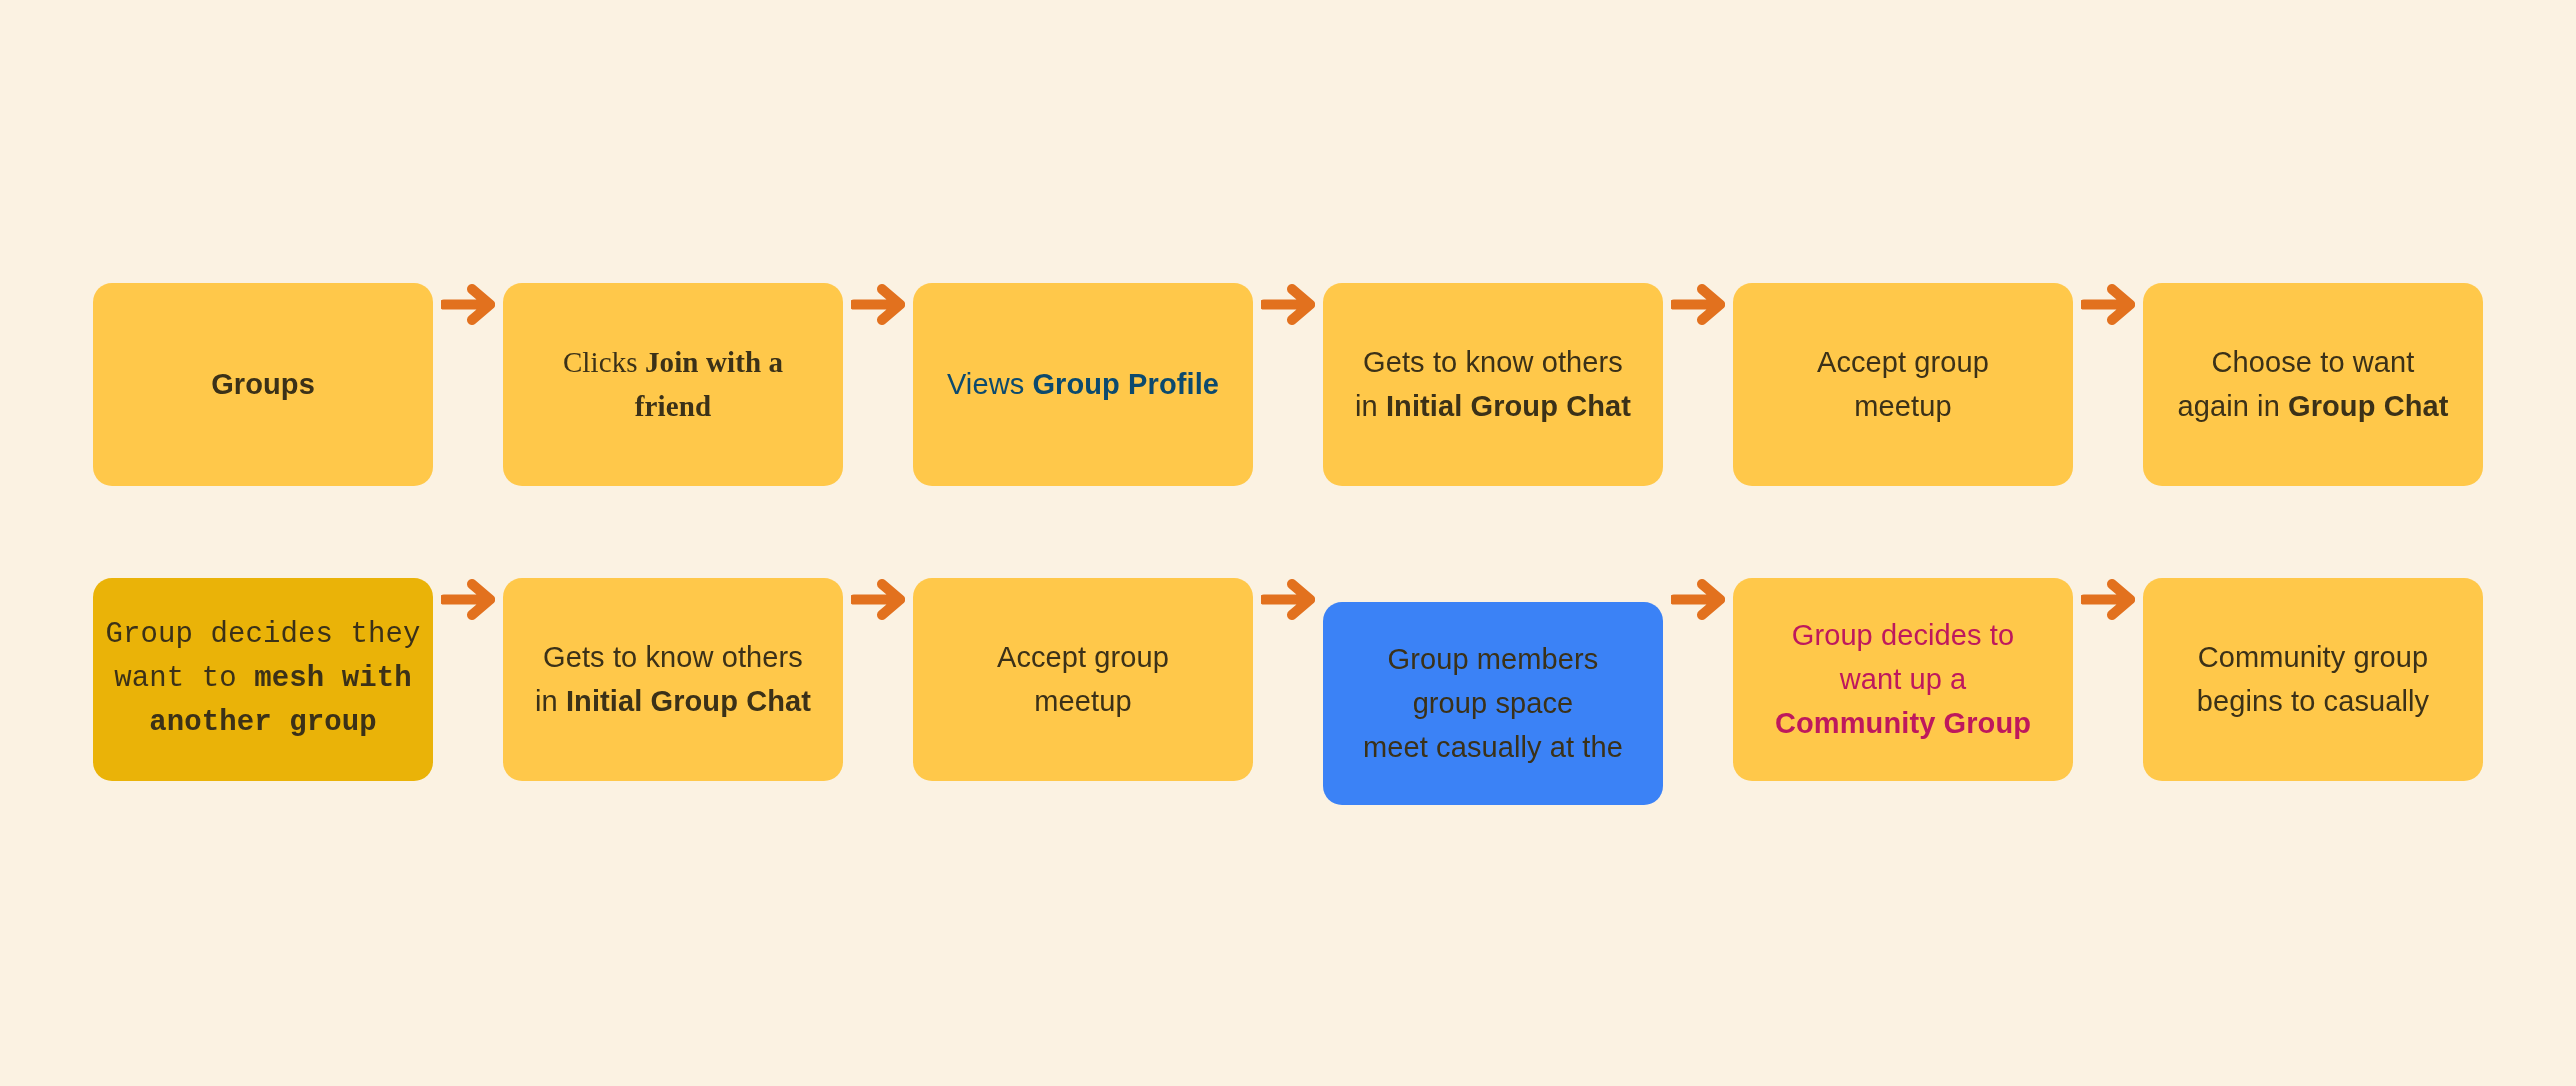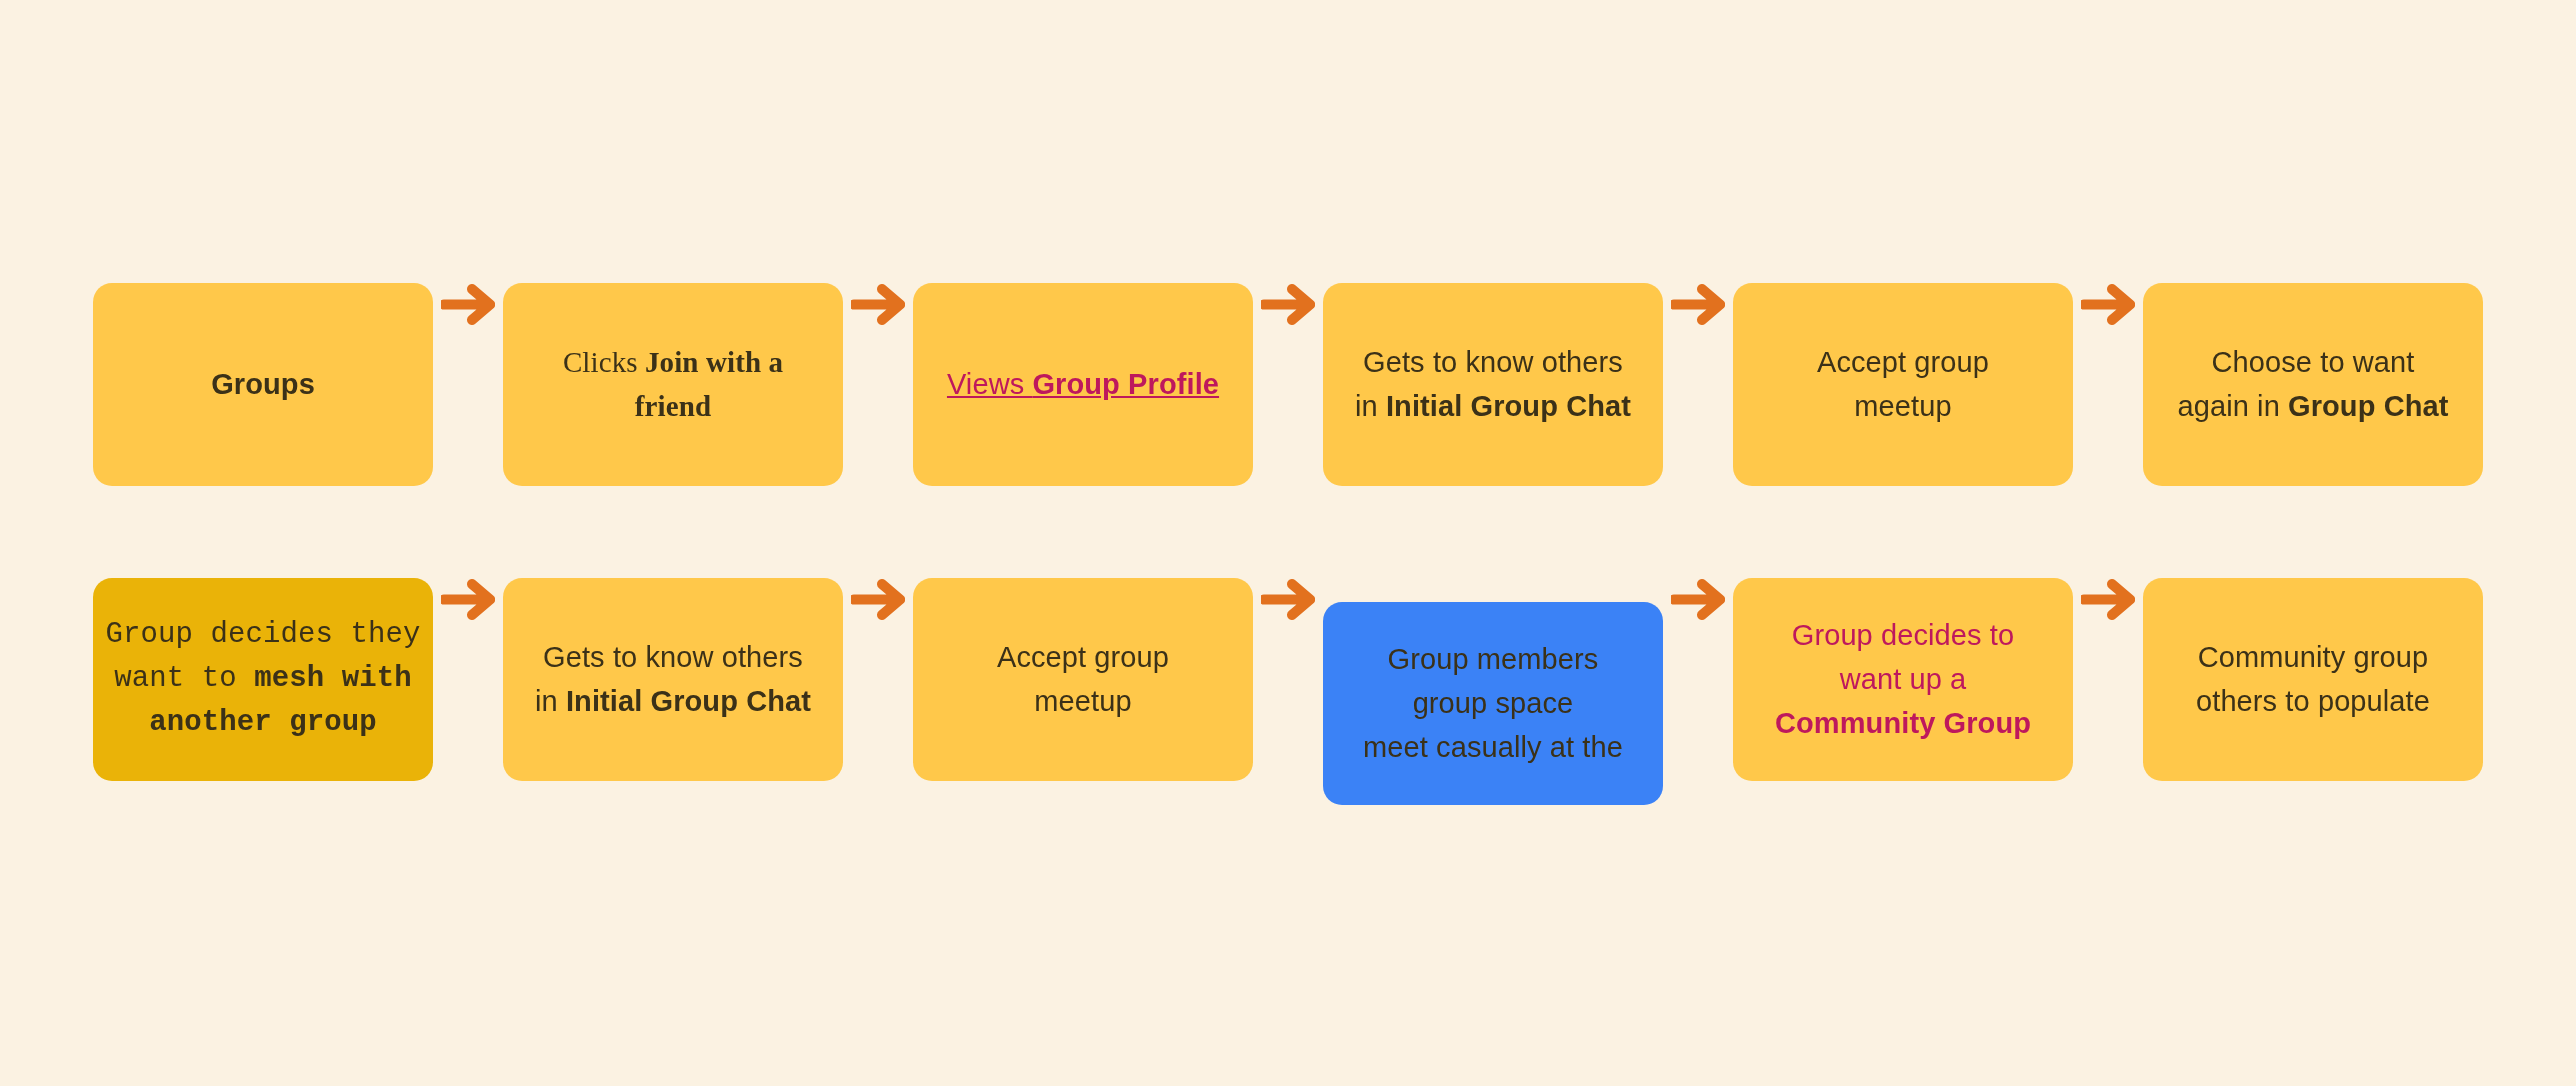--- a/index.html
+++ b/index.html
@@ -81,21 +81,21 @@
           <div class="line"><span>Clicks </span><span class="bold">Join with a</span></div>
           <div class="line"><span class="bold">friend</span></div>
         </div>
       </div>
       <div class="arrow-cell">
         <svg width="54" height="43" viewBox="0 0 80 64">
           <path d="M4 32 H66 M46 9 L73 32 L46 55" fill="none" stroke="#E2711E" stroke-width="15" stroke-linecap="round" stroke-linejoin="round"></path>
         </svg>
       </div>
       <div class="step-box" style="background: rgb(255, 200, 74);">
-        <div class="step-label" style="color: #be185d; text-decoration: underline;">
+        <div class="step-label" style="color: #0c4a6e;">
           <div class="line"><span>Views </span><span class="bold">Group Profile</span></div>
         </div>
       </div>
       <div class="arrow-cell">
         <svg width="54" height="43" viewBox="0 0 80 64">
           <path d="M4 32 H66 M46 9 L73 32 L46 55" fill="none" stroke="#E2711E" stroke-width="15" stroke-linecap="round" stroke-linejoin="round"></path>
         </svg>
       </div>
       <div class="step-box" style="background: rgb(255, 200, 74);">
         <div class="step-label" style="color: rgb(59, 49, 24);">
@@ -181,18 +181,18 @@
         </div>
       </div>
       <div class="arrow-cell">
         <svg width="54" height="43" viewBox="0 0 80 64">
           <path d="M4 32 H66 M46 9 L73 32 L46 55" fill="none" stroke="#E2711E" stroke-width="15" stroke-linecap="round" stroke-linejoin="round"></path>
         </svg>
       </div>
       <div class="step-box" style="background: rgb(255, 200, 74);">
         <div class="step-label" style="color: rgb(59, 49, 24);">
           <div class="line"><span>Community group</span></div>
-          <div class="line"><span>others to populate</span></div>
+          <div class="line"><span>begins to casually</span></div>
         </div>
       </div>
     </div>
   </div>
 
 
 </body></html>

